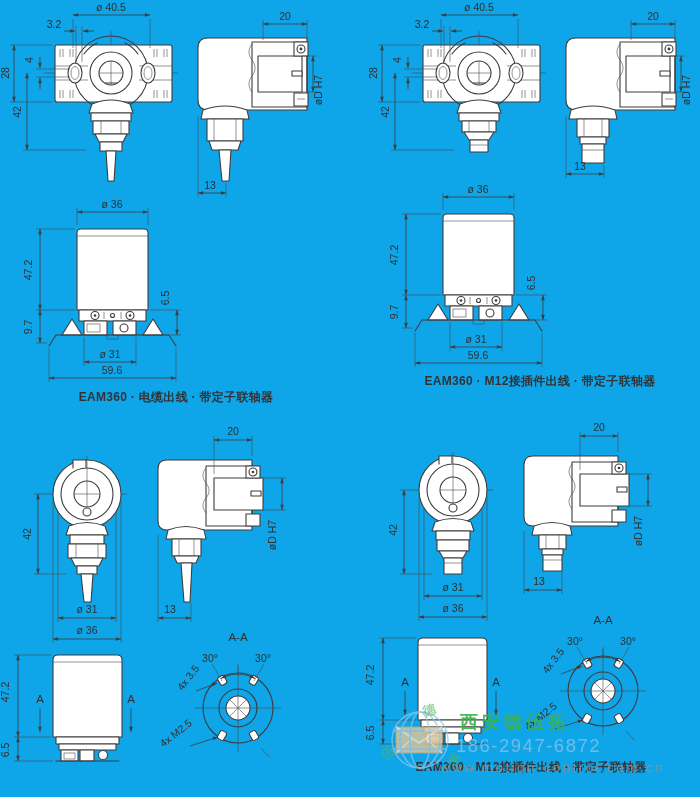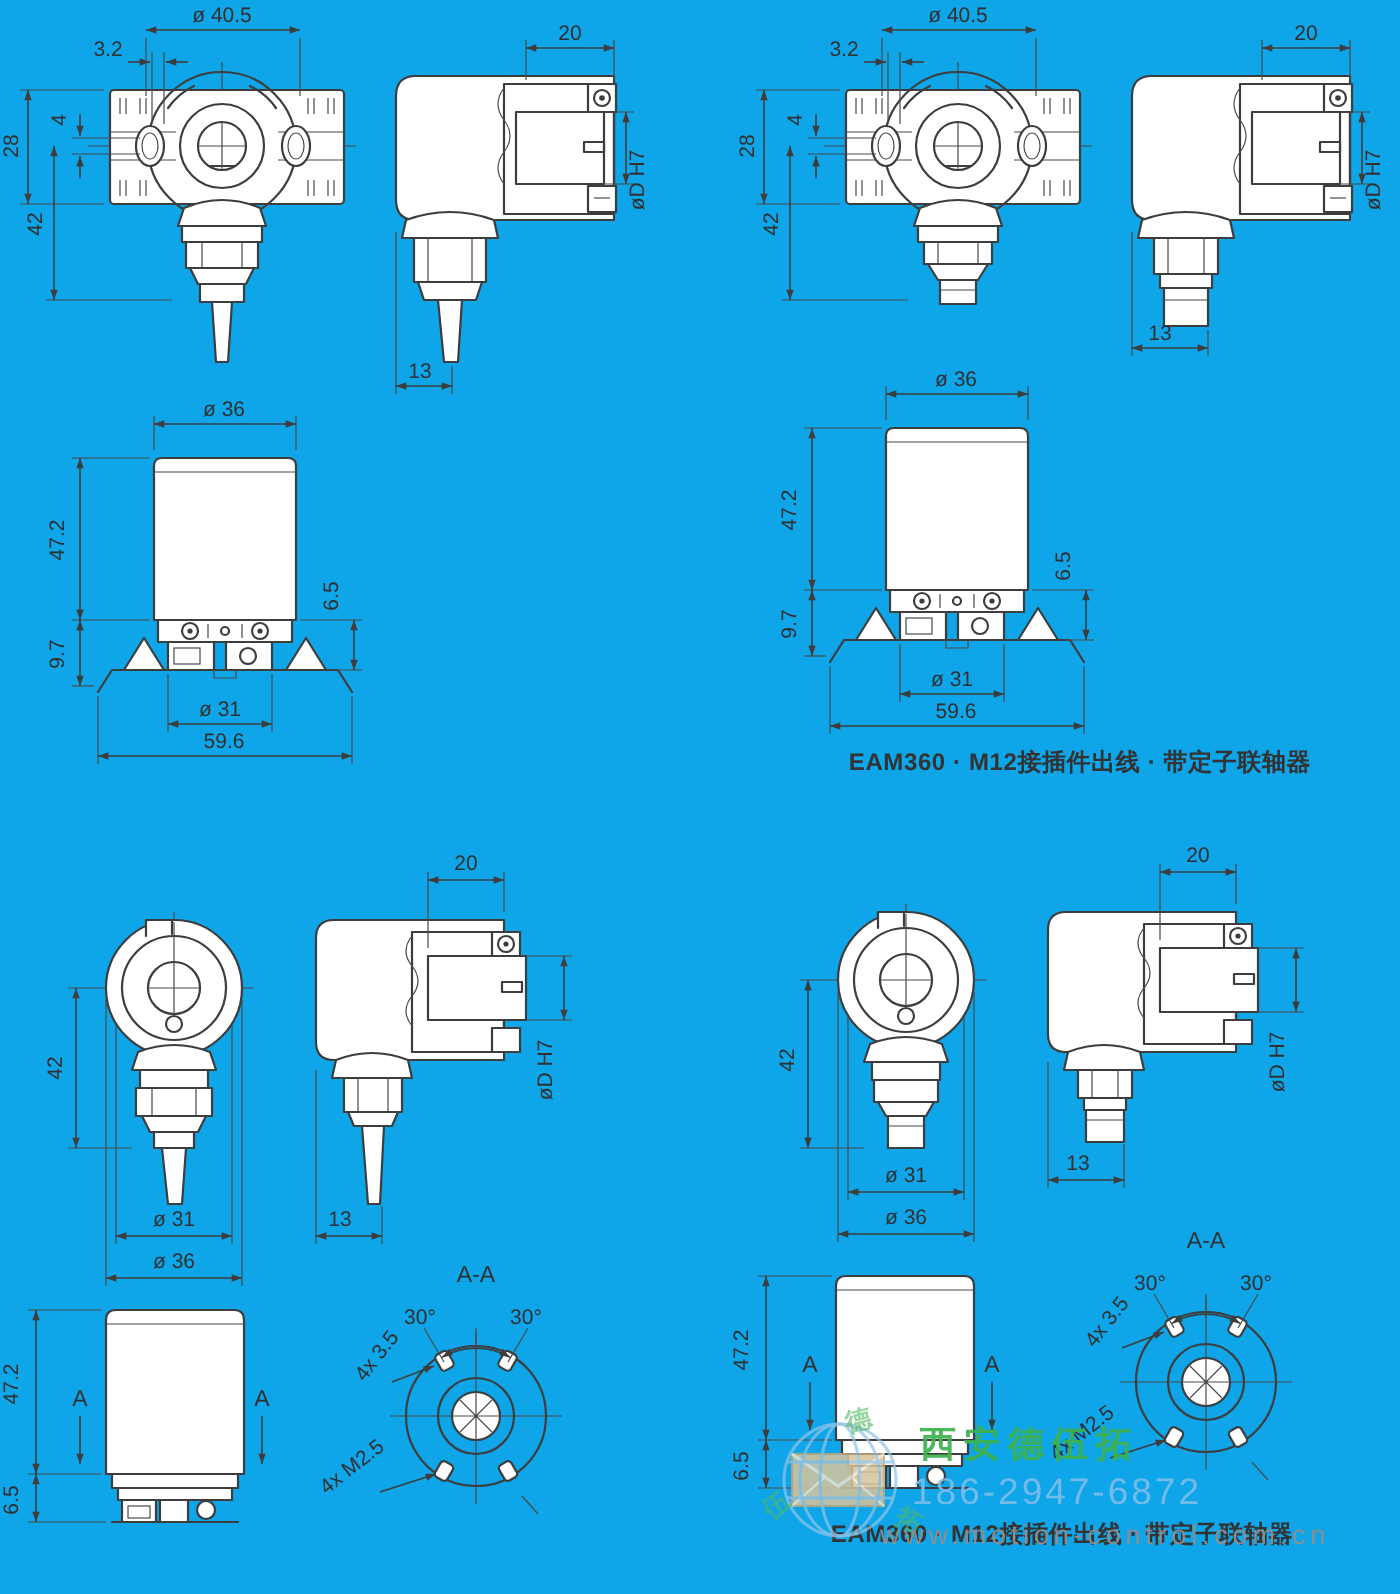--- a/index.html
+++ b/index.html
@@ -403,20 +403,21 @@
     <text class="txtb" x="40" y="703" text-anchor="middle">A</text>
     <text class="txtb" x="131" y="703" text-anchor="middle">A</text>
     <text class="txtb" x="238" y="641" text-anchor="middle">A-A</text>
     <text class="txt" x="210" y="662" text-anchor="middle">30°</text>
     <text class="txt" x="263" y="662" text-anchor="middle">30°</text>
     <text class="txt" x="191" y="680" text-anchor="middle" transform="rotate(-52,191,680)">4x 3.5</text>
     <text class="txt" x="178" y="736" text-anchor="middle" transform="rotate(-38,178,736)">4x M2.5</text>
   </g>
 </svg>
 
+<div class="cap" style="left:176px;top:389px;">EAM360 · 电缆出线 · 带定子联轴器</div>
 <div class="cap" style="left:540px;top:373px;">EAM360 · M12接插件出线 · 带定子联轴器</div>
 <div class="cap" style="left:531px;top:759px;">EAM360 · M12接插件出线 · 带定子联轴器</div>
 
 <svg class="wm" width="700" height="797" viewBox="0 0 700 797">
   <g transform="translate(420,740)" opacity="0.85">
     <rect x="-24" y="-13" width="46" height="26" fill="#d8c49a" stroke="#c0a87c" stroke-width="1"></rect>
     <path d="M-24,-13 L-1,3 L22,-13" fill="none" stroke="#efe6d2" stroke-width="1.6"></path>
     <path d="M-24,13 L-7,-2 M22,13 L5,-2" fill="none" stroke="#efe6d2" stroke-width="1.2"></path>
     <circle class="globe" r="28"></circle>
     <ellipse class="globe" rx="10" ry="28"></ellipse>

